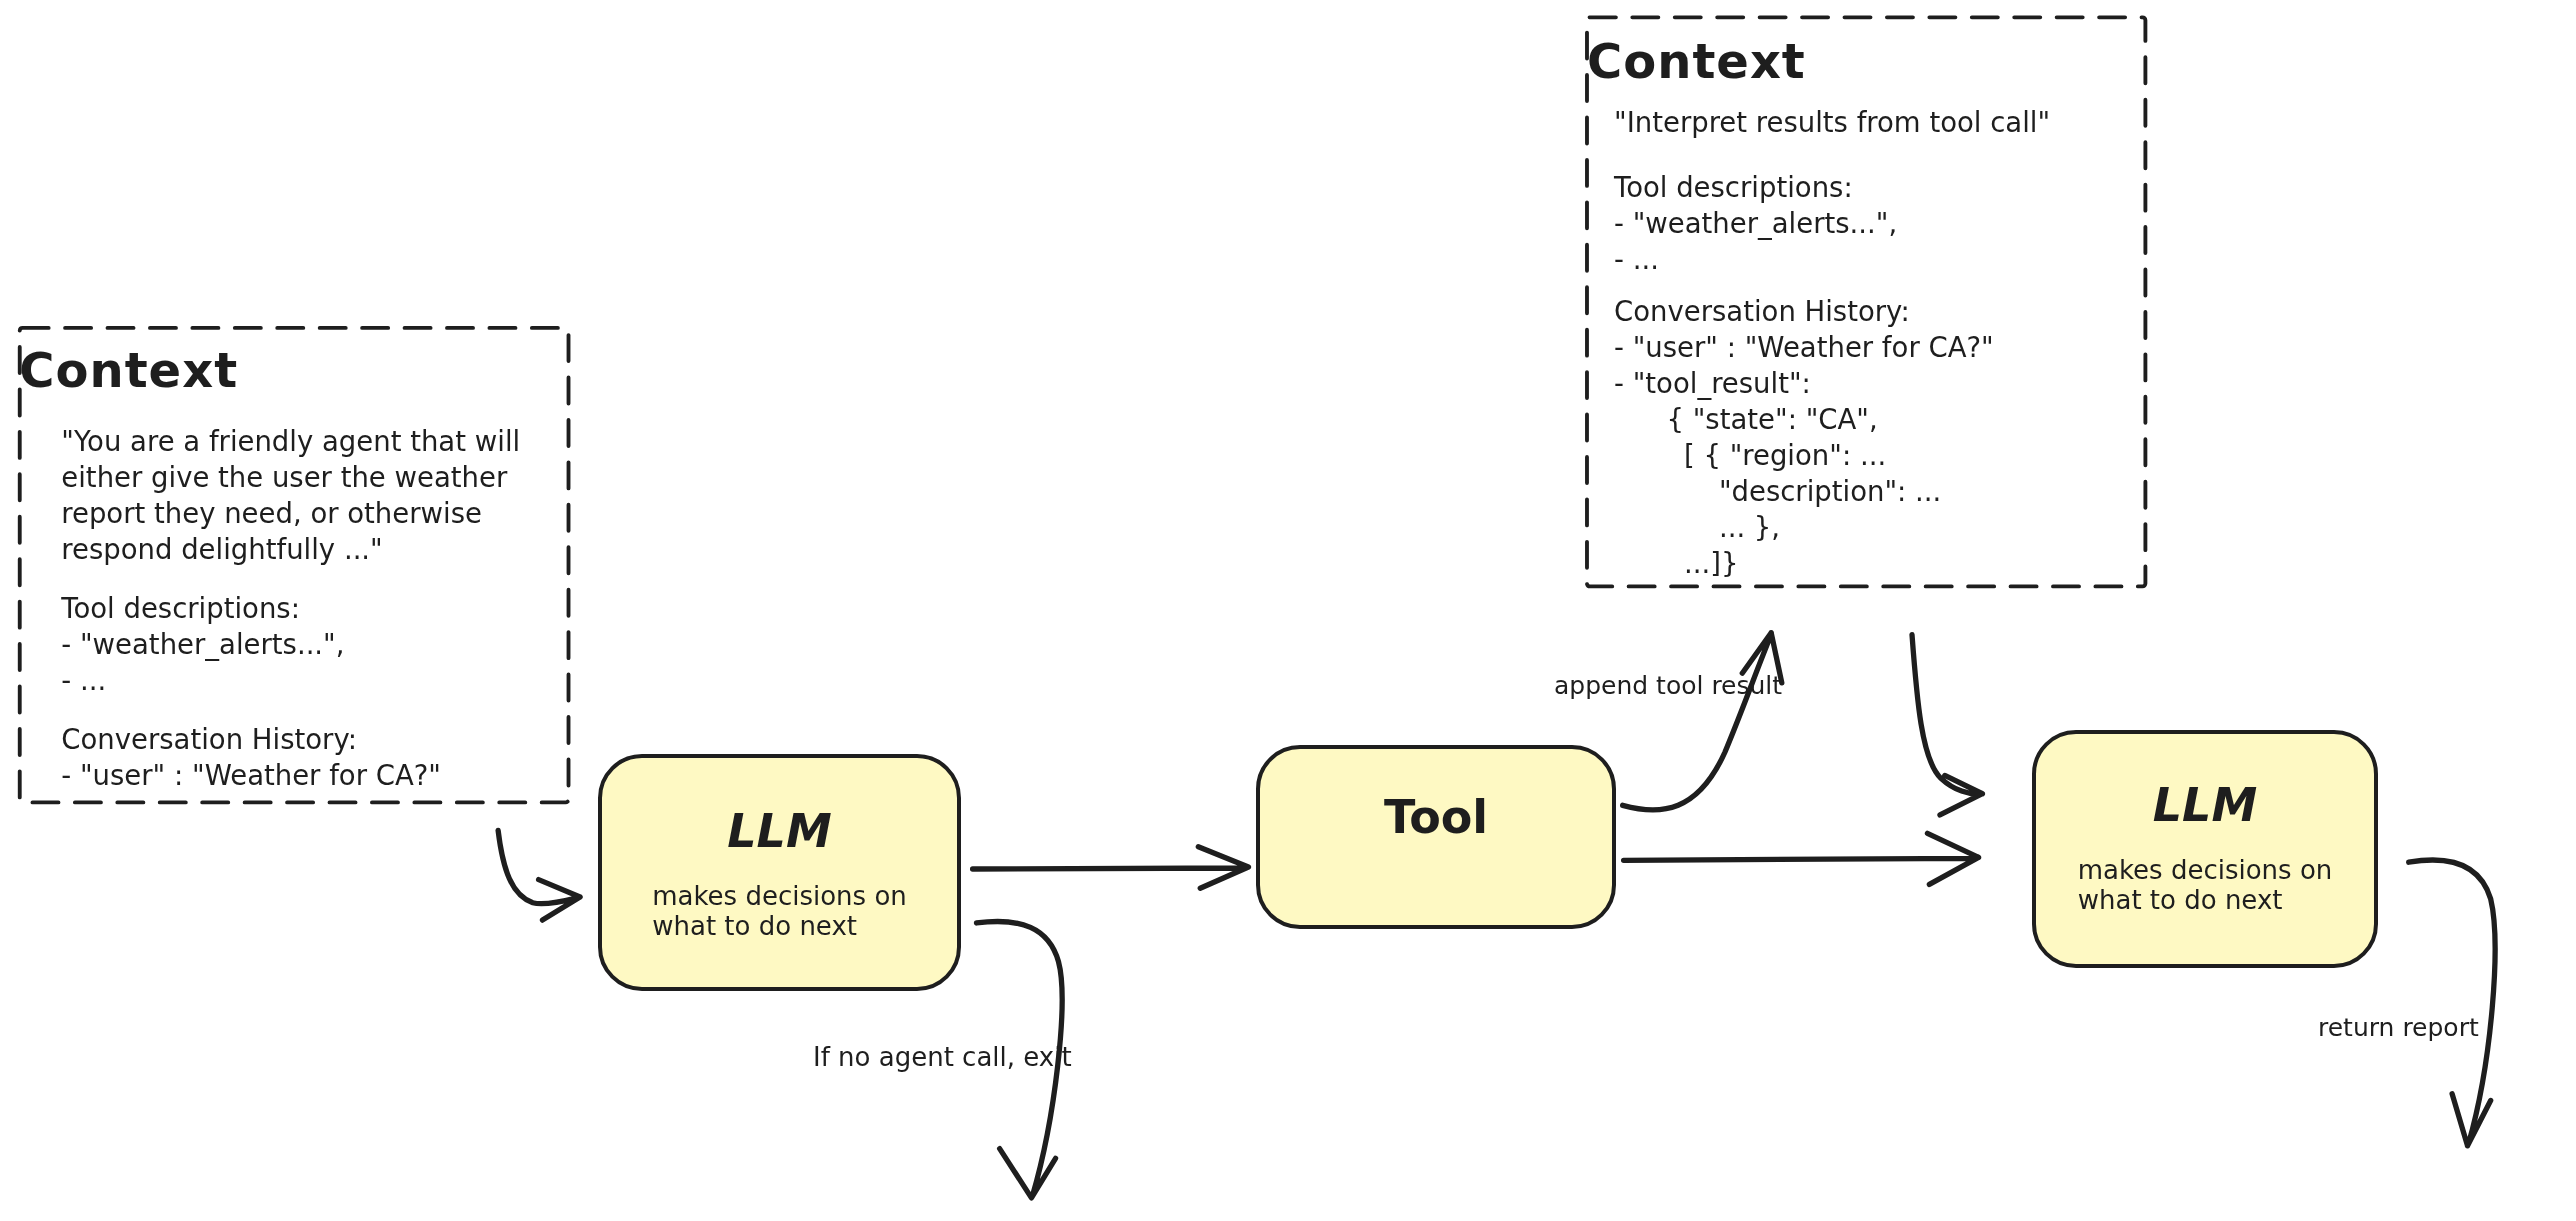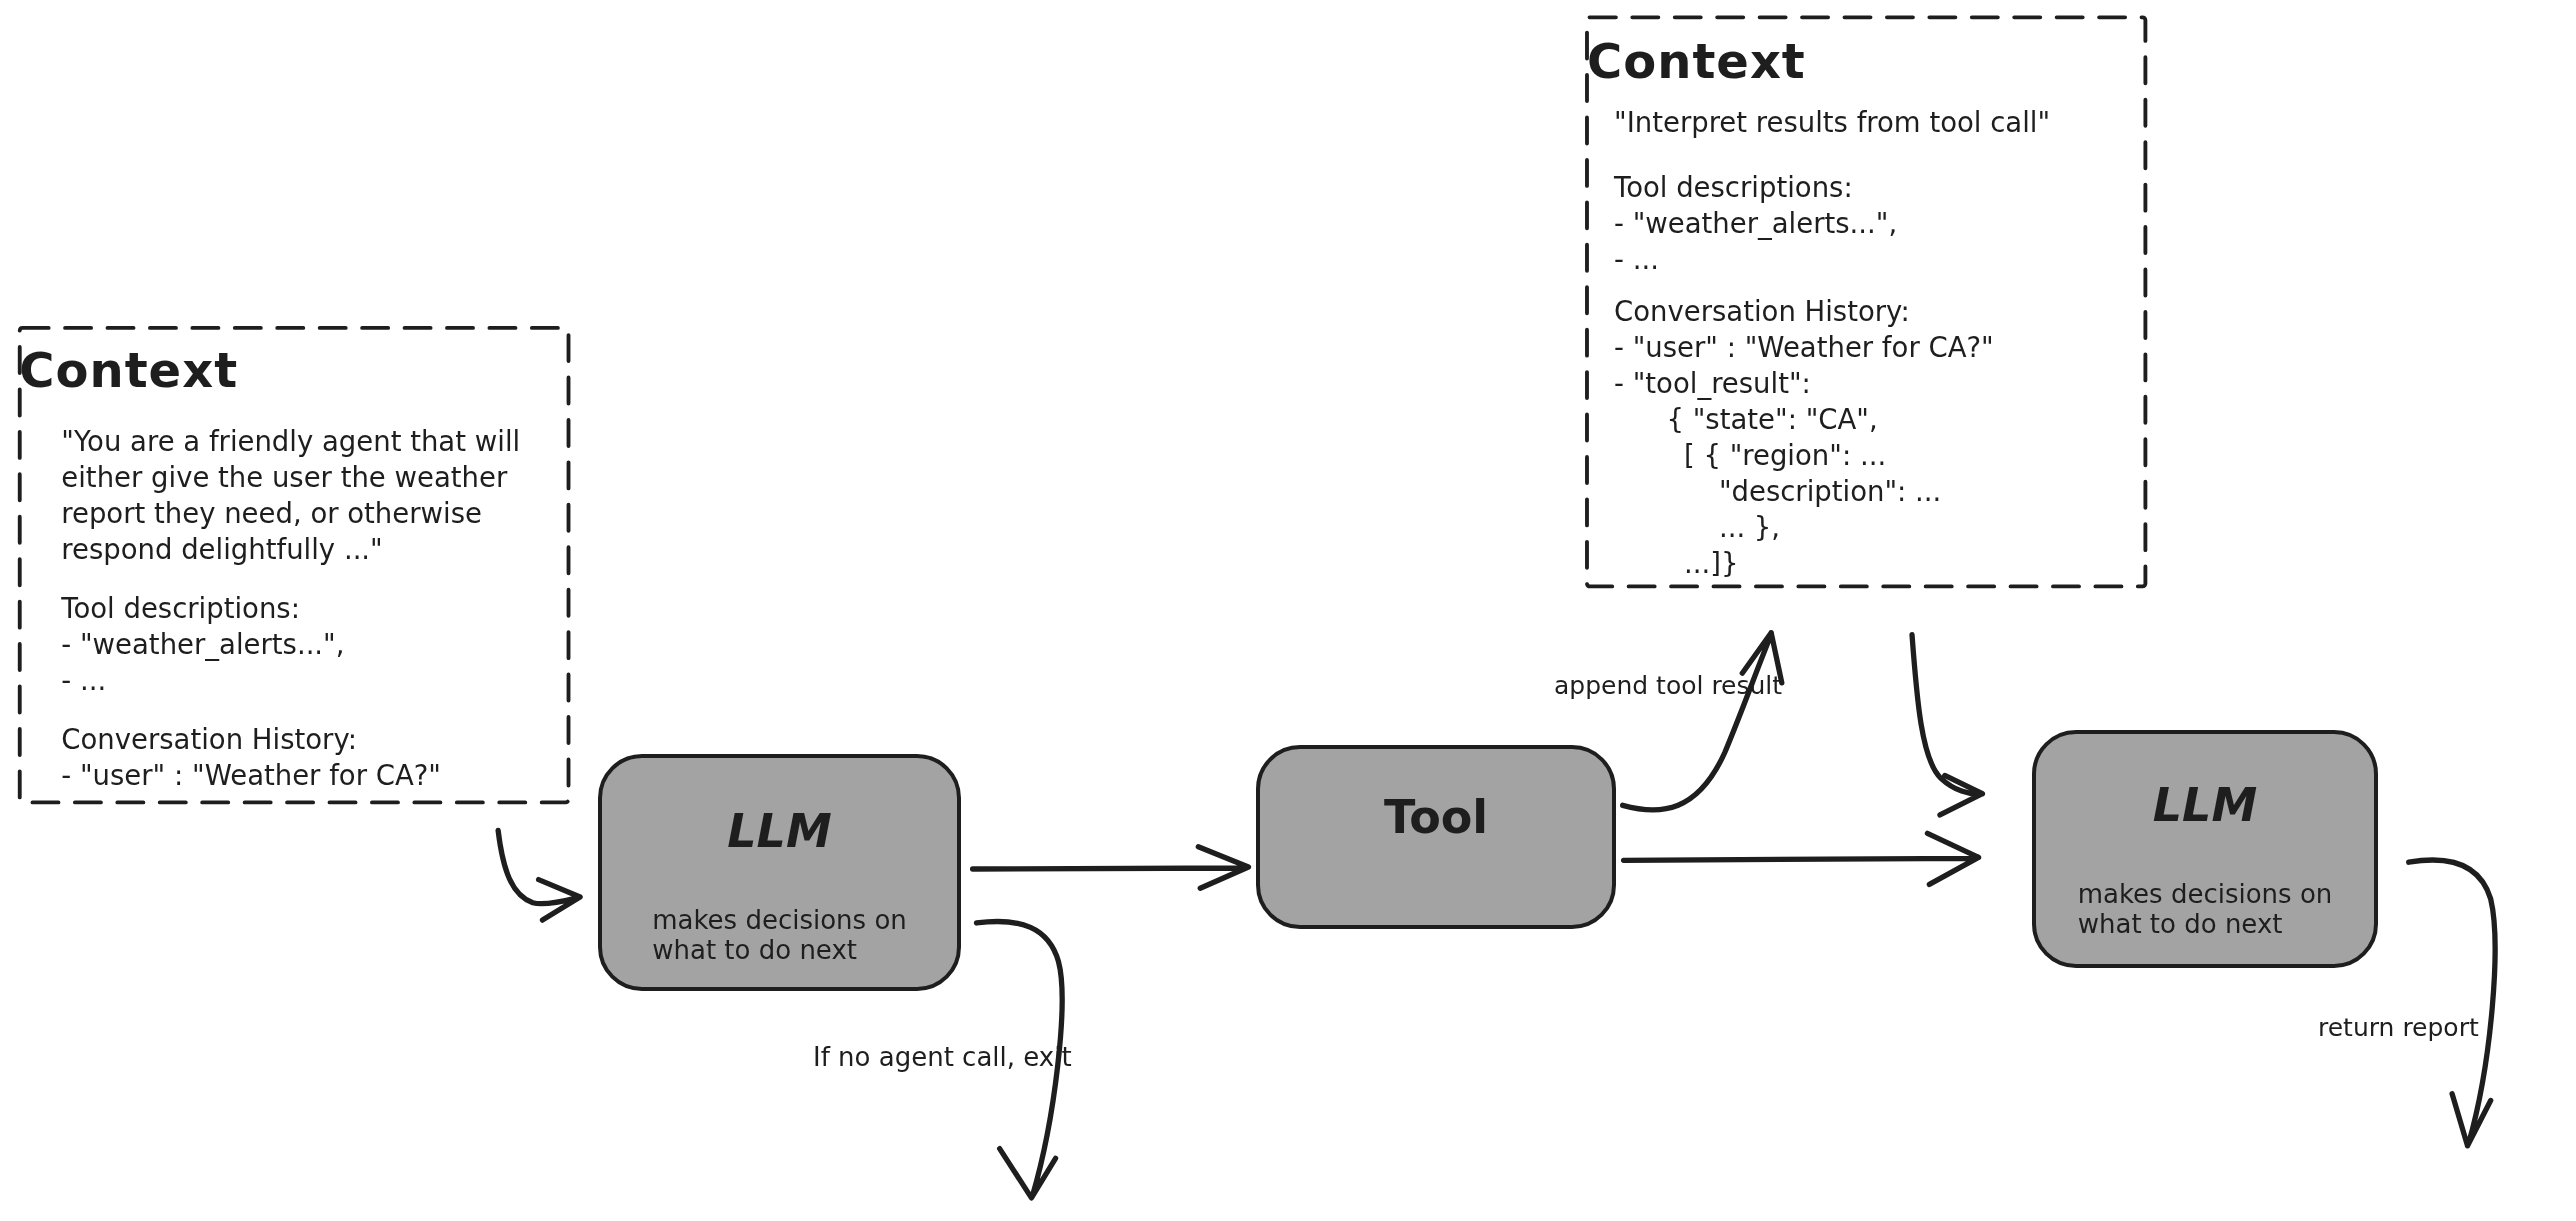--- a/index.html
+++ b/index.html
@@ -48,25 +48,24 @@
     white-space: pre;
     padding-left: 42px;
   }
   .ctx-box.top-right .ctx-text { padding-left: 27px; }
 
   .node-box {
     position: absolute;
     box-sizing: border-box;
     border: 4.8px solid #1e1e1e;
     border-radius: 44px;
-    background: #a3a3a3;
+    background: #fef9c3;
     display: flex;
     flex-direction: column;
     align-items: center;
-    gap: 24px;
   }
   .node-title {
     font-size: 46px;
     font-weight: bold;
     white-space: pre;
   }
   .node-title.italic { font-style: italic; }
   .node-desc {
     font-size: 26px;
     line-height: 30px;

